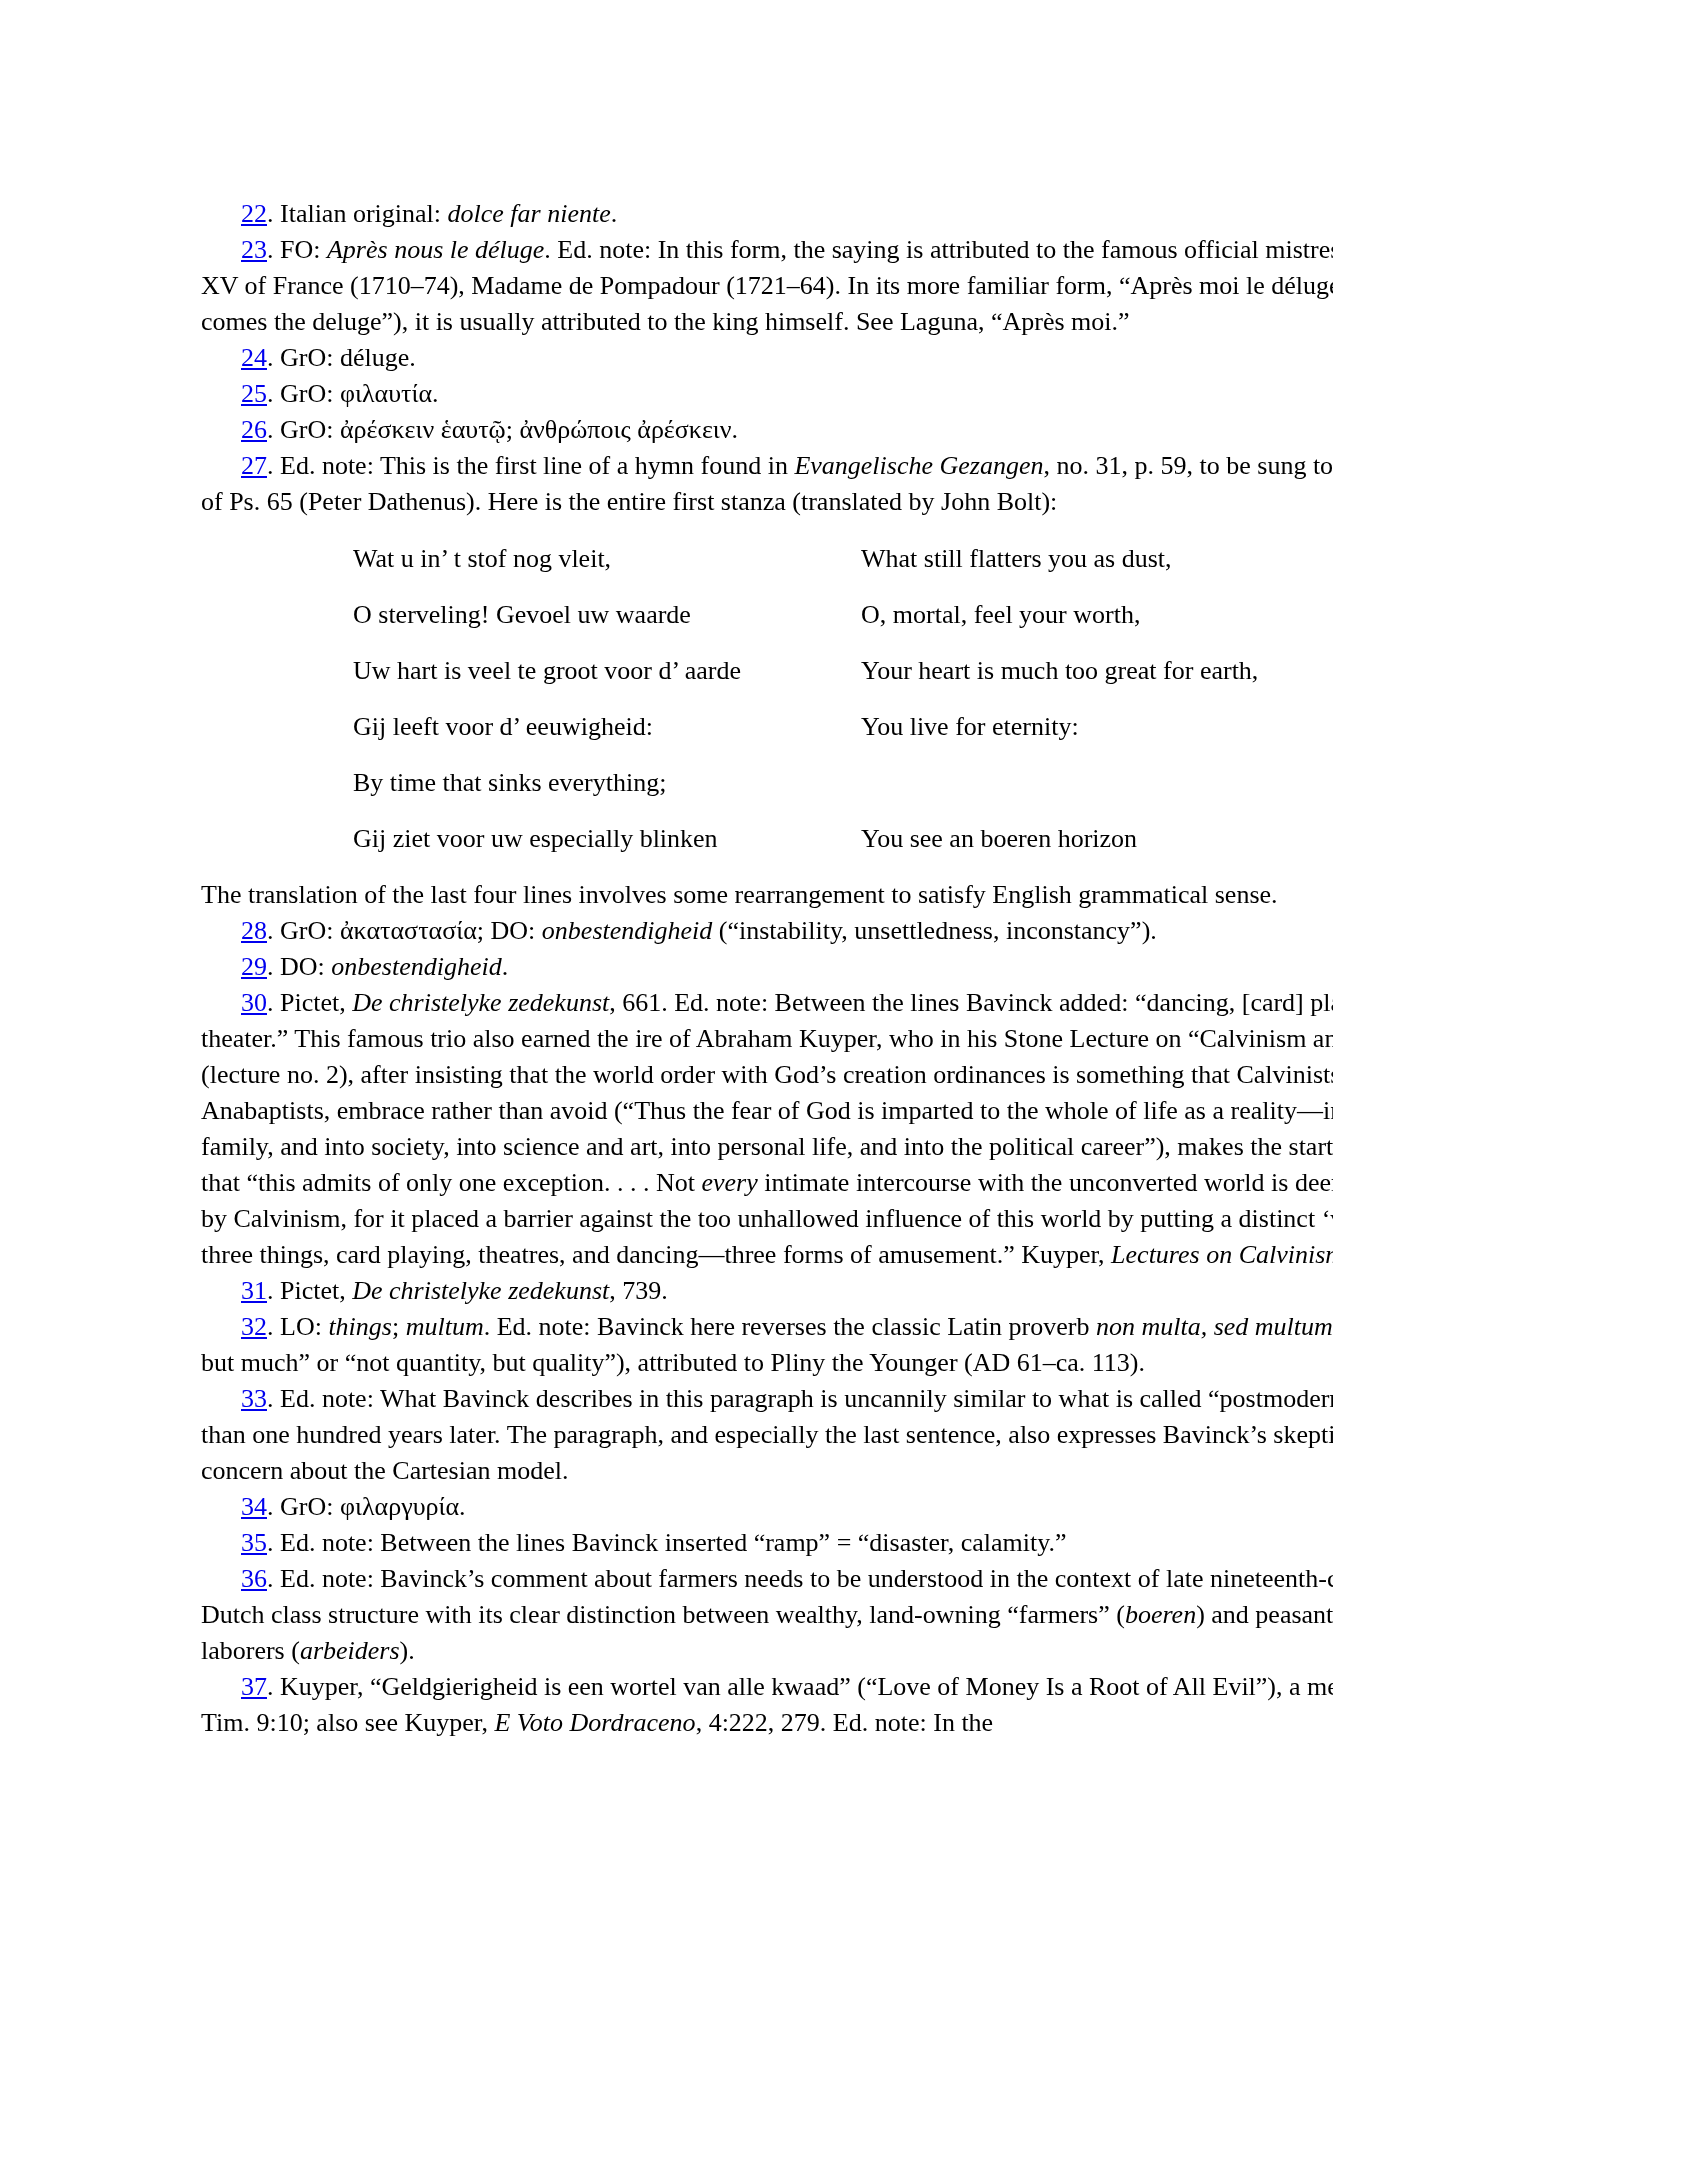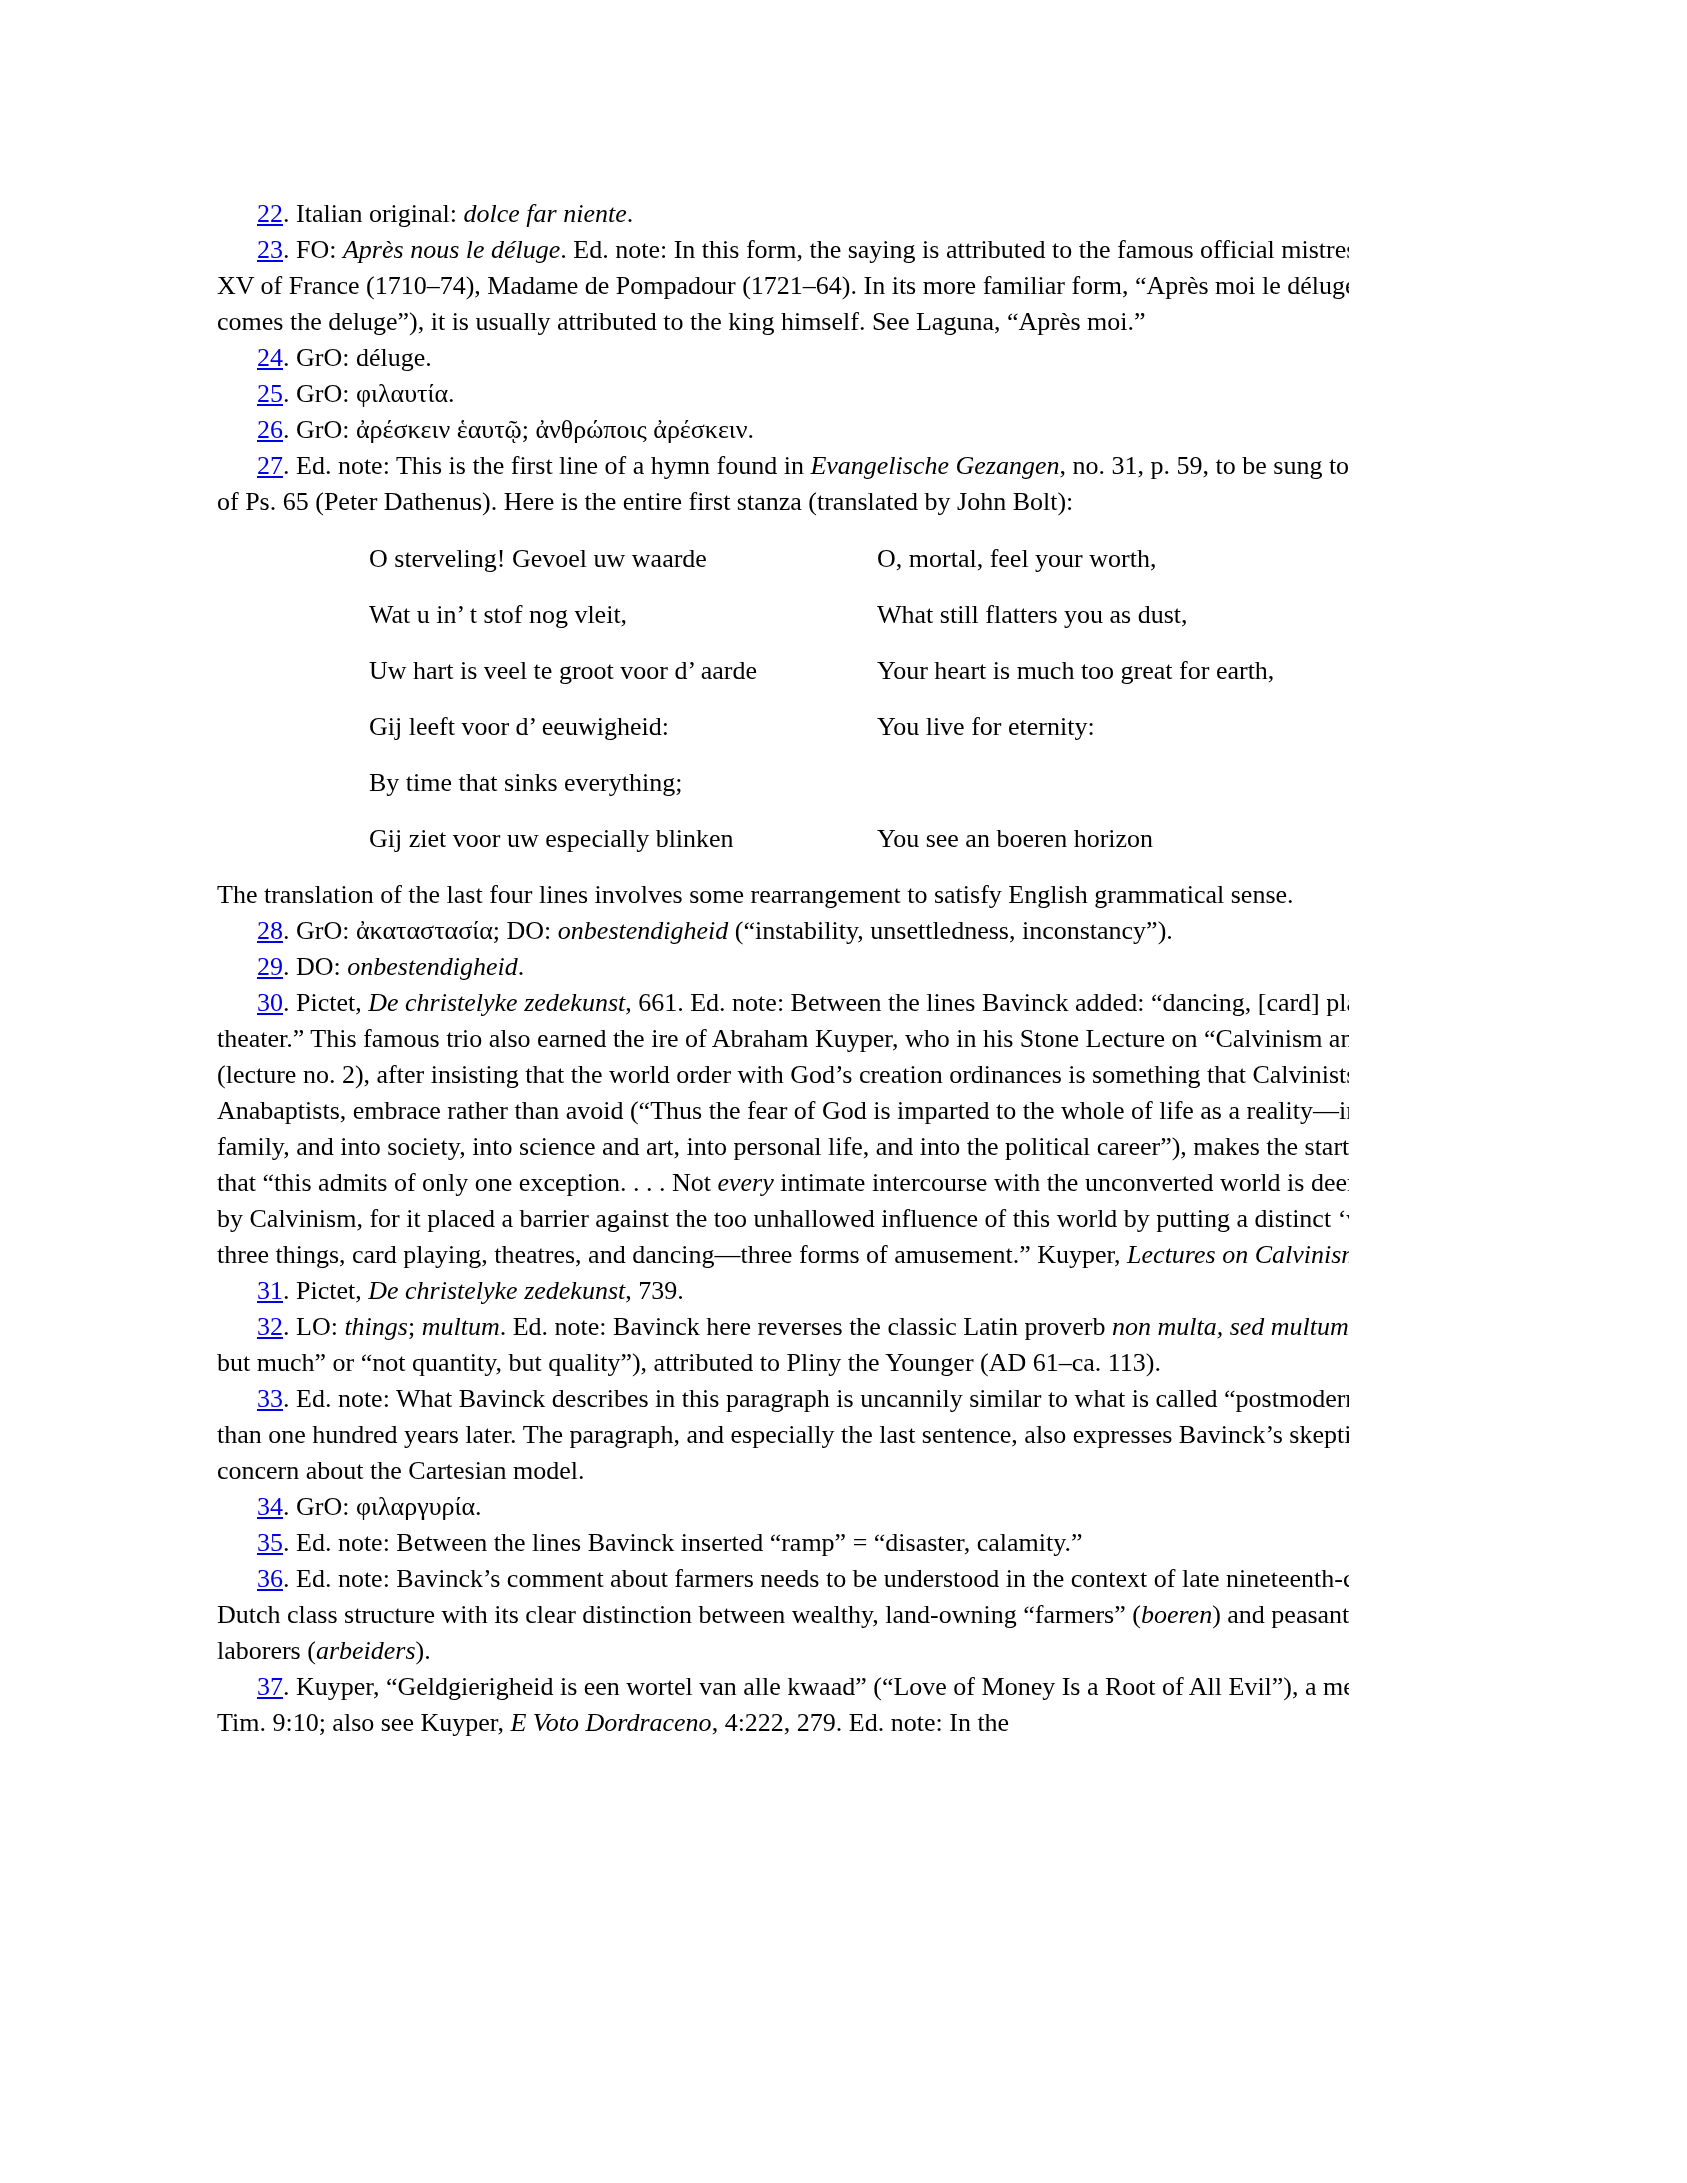--- a/index.html
+++ b/index.html
@@ -7,21 +7,20 @@
     background: #ffffff;
     font-family: "Liberation Serif", "DejaVu Serif", serif;
     color: #000000;
   }
   .page {
     position: relative;
     width: 1333px;
     height: 2183px;
     background: #ffffff;
     overflow: hidden;
-    margin-left: 16px;
   }
   .content {
     position: absolute;
     left: 201px;
     top: 196px;
     width: 1272px;
     font-size: 26px;
     line-height: 36px;
     text-align: left;
   }
@@ -44,26 +43,26 @@
 <div class="page">
   <div class="content" id="content">
       <p class="note"><a class="note-num">22</a><span>. Italian original: </span><i>dolce far niente</i><span>.</span></p>
       <p class="note"><a class="note-num">23</a><span>. FO: </span><i>Après nous le déluge</i><span>. Ed. note: In this form, the saying is attributed to the famous official mistress of Louis XV of France (1710–74), Madame de Pompadour (1721–64). In its more familiar form, “Après moi le déluge” (“After me comes the deluge”), it is usually attributed to the king himself. See Laguna, “Après moi.”</span></p>
       <p class="note"><a class="note-num">24</a><span>. GrO: déluge.</span></p>
       <p class="note"><a class="note-num">25</a><span>. GrO: φιλαυτία.</span></p>
       <p class="note"><a class="note-num">26</a><span>. GrO: ἀρέσκειν ἑαυτῷ; ἀνθρώποις ἀρέσκειν.</span></p>
       <p class="note"><a class="note-num">27</a><span>. Ed. note: This is the first line of a hymn found in </span><i>Evangelische Gezangen</i><span>, no. 31, p. 59, to be sung to the melody of Ps. 65 (Peter Dathenus). Here is the entire first stanza (translated by John Bolt):</span></p>
       <div class="stanza">
         <div class="stanza-row">
+          <span class="stanza-nl">Wat u in’ t stof nog vleit,</span>
+          <span class="stanza-en">What still flatters you as dust,</span>
+        </div>
+        <div class="stanza-row">
           <span class="stanza-nl">O sterveling! Gevoel uw waarde</span>
           <span class="stanza-en">O, mortal, feel your worth,</span>
-        </div>
-        <div class="stanza-row">
-          <span class="stanza-nl">Wat u in’ t stof nog vleit,</span>
-          <span class="stanza-en">What still flatters you as dust,</span>
         </div>
         <div class="stanza-row">
           <span class="stanza-nl">Uw hart is veel te groot voor d’ aarde</span>
           <span class="stanza-en">Your heart is much too great for earth,</span>
         </div>
         <div class="stanza-row">
           <span class="stanza-nl">Gij leeft voor d’ eeuwigheid:</span>
           <span class="stanza-en">You live for eternity:</span>
         </div>
         <div class="stanza-row">

